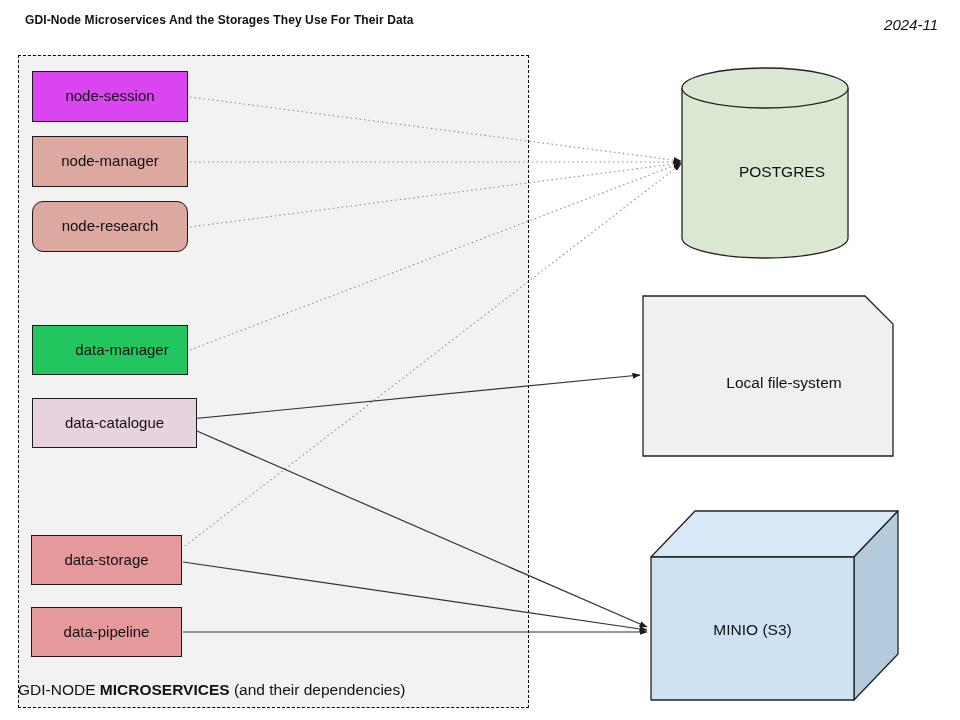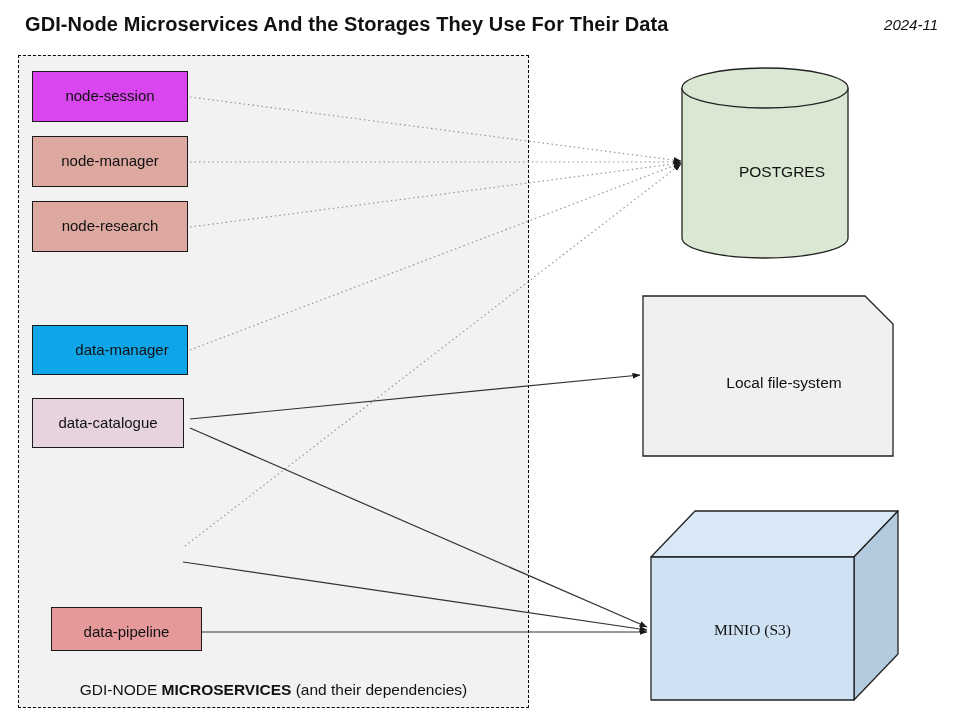--- a/index.html
+++ b/index.html
@@ -2,54 +2,54 @@
 <html><head>
 <meta charset="utf-8">
 <style>
   html,body { margin:0; padding:0; background:#ffffff; }
   .page {
     position:relative; width:960px; height:720px; background:#ffffff;
     font-family:"Liberation Sans", sans-serif; color:#111; overflow:hidden;
   }
   .title {
     position:absolute; left:25px; top:13px;
-    font-size:20px; font-weight:bold; letter-spacing:0.1px;
+    font-size:12px; font-weight:bold; letter-spacing:0.1px;
   }
   .date {
     position:absolute; right:22px; top:16px;
     font-size:15px; font-style:italic;
   }
   .group-box {
     position:absolute; left:18px; top:55px; width:511px; height:653px;
     box-sizing:border-box; background:#f2f2f2; border:1.5px dashed #000;
     z-index:1;
   }
   .edges-svg { position:absolute; left:0; top:0; z-index:2; pointer-events:none; }
   .svc {
     position:absolute; box-sizing:border-box;
     border:1.5px solid #1a1a1a; text-align:center;
     font-size:15px; z-index:3;
   }
   .svc-0 { left:32px; top:71px;  width:156px; height:51px; line-height:48px; }
   .svc-1 { left:32px; top:136px; width:156px; height:51px; line-height:48px; }
-  .svc-2 { left:32px; top:201px; width:156px; height:51px; line-height:48px; }
+  .svc-2 { left:32px; top:201px; width:156px; height:51px; line-height:48px;border-radius:11px; }
   .svc-3 { left:32px; top:325px; width:156px; height:50px; line-height:47px; }
-  .svc-4 { left:32px; top:398px; width:152px; height:50px; line-height:47px; }
+  .svc-4 { left:32px; top:398px; width:165px; height:50px; line-height:47px; }
   .svc-5 { left:31px; top:535px; width:151px; height:50px; line-height:47px; }
-  .svc-6 { left:31px; top:607px; width:151px; height:44px; line-height:47px;margin-left:20px; }
+  .svc-6 { left:31px; top:607px; width:151px; height:50px; line-height:47px; }
   .caption {
     position:absolute; left:18px; top:681px; width:511px;
-    text-align:center; font-size:15.5px; z-index:3;
+    font-size:15.5px; z-index:3;
   }
   .storage-label {
     position:absolute; text-align:center; font-size:15.5px; z-index:3;
   }
   .lbl-postgres  { left:682px; top:163px; width:200px; }
   .lbl-filesys   { left:643px; top:374px; width:282px; }
-  .lbl-minio     { left:651px; top:621px; width:203px;font-family:Liberation Serif, serif; }
+  .lbl-minio     { left:651px; top:621px; width:203px; }
 </style>
 </head>
 <body>
 
 <div class="page">
 
   <div class="title">GDI-Node Microservices And the Storages They Use For Their Data</div>
   <div class="date">2024-11</div>
 
   <div class="group-box"></div>
@@ -86,22 +86,23 @@
     <g stroke="#222222" stroke-width="1.3" stroke-linejoin="round">
       <polygon points="651,557 695,511 898,511 854,557" fill="#d9e8f6"></polygon>
       <polygon points="854,557 898,511 898,654 854,700" fill="#b4cadd"></polygon>
       <rect x="651" y="557" width="203" height="143" fill="#cfe2f3"></rect>
     </g>
   </svg>
 
   <div class="svc svc-0" style="background-color: #d946ef;">node-session</div>
   <div class="svc svc-1" style="background-color: rgb(221, 168, 159);">node-manager</div>
   <div class="svc svc-2" style="background-color: rgb(221, 168, 159);">node-research</div>
-  <div class="svc svc-3" style="background-color: #0ea5e9; padding-left: 24px;">data-manager</div>
+  <div class="svc svc-3" style="background-color: #22c55e; padding-left: 24px;">data-manager</div>
   <div class="svc svc-4" style="background-color: rgb(231, 211, 224);">data-catalogue</div>
+  <div class="svc svc-5" style="background-color: rgb(229, 153, 155);">data-storage</div>
   <div class="svc svc-6" style="background-color: rgb(229, 153, 155);">data-pipeline</div>
 
   <div class="caption">
     <span>GDI-NODE </span><b>MICROSERVICES</b><span> (and their dependencies)</span>
   </div>
 
   <div class="storage-label lbl-postgres">POSTGRES</div>
   <div class="storage-label lbl-filesys">Local file-system</div>
   <div class="storage-label lbl-minio">MINIO (S3)</div>
 

